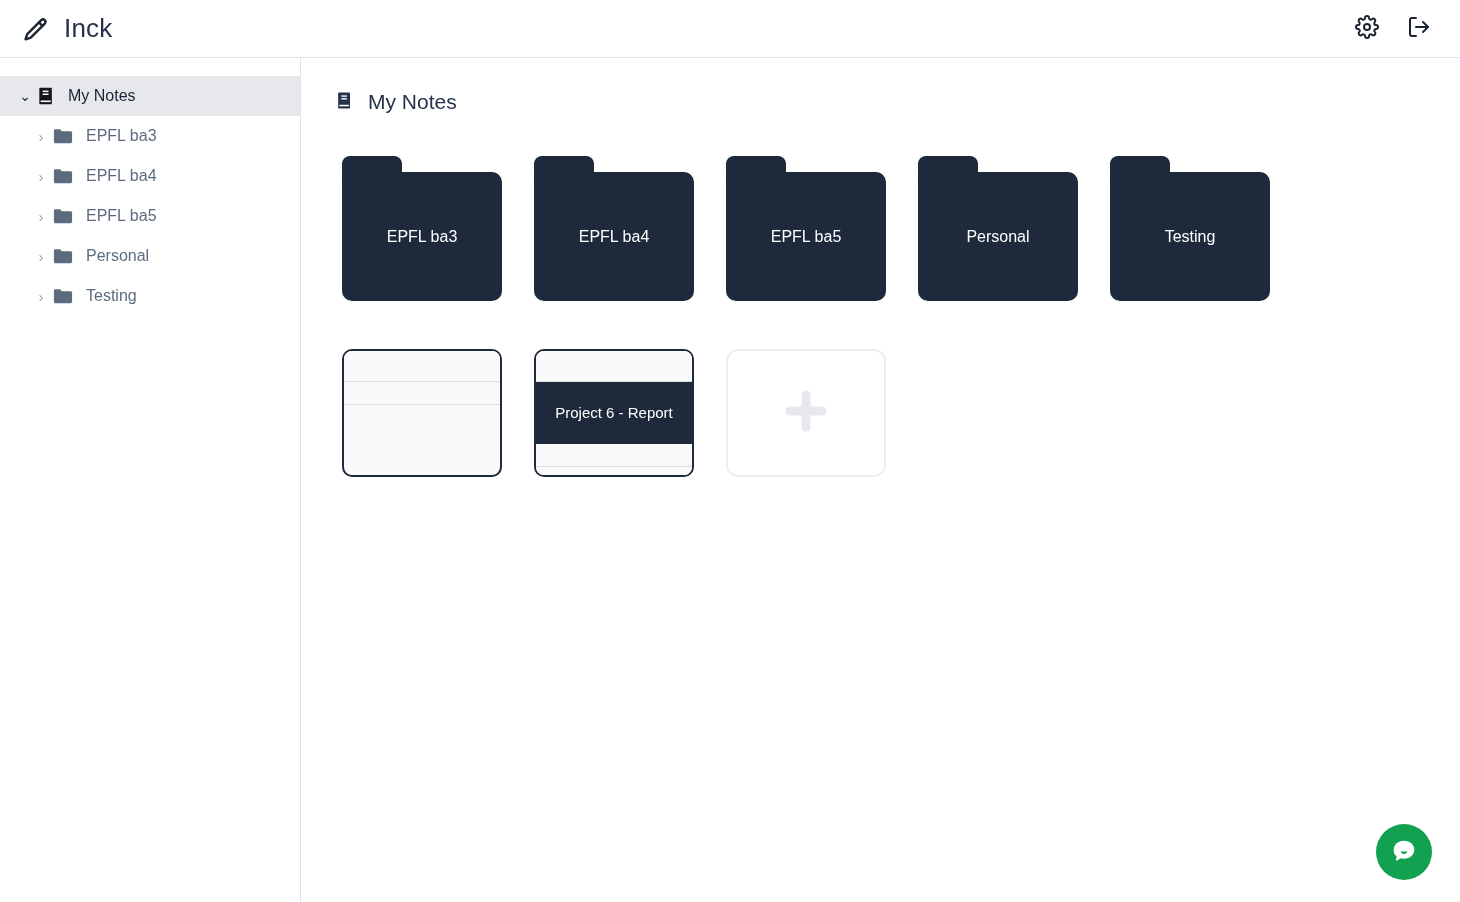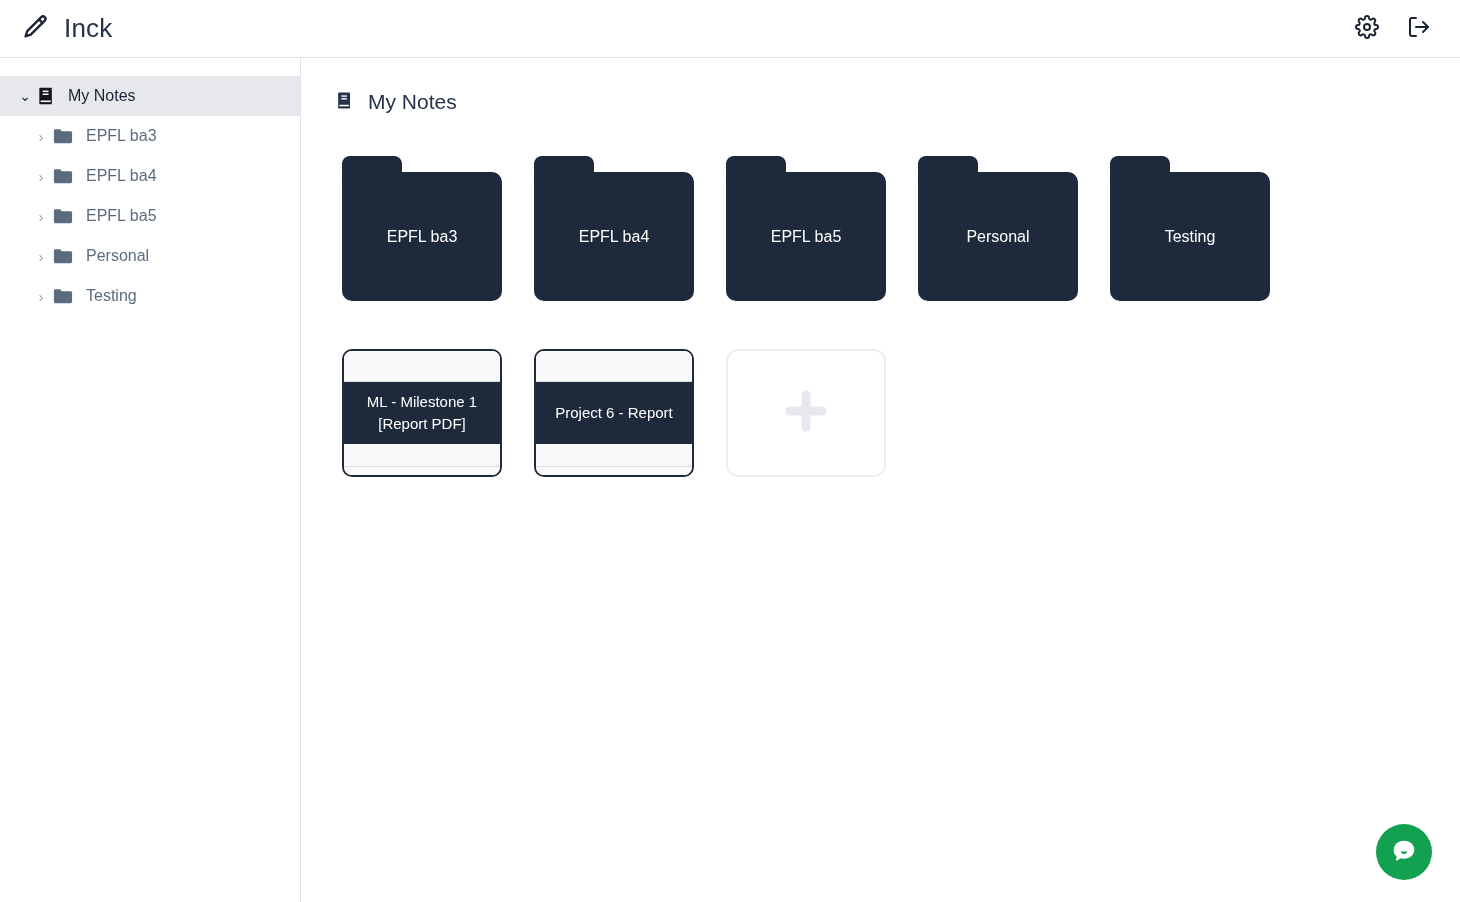--- a/index.html
+++ b/index.html
@@ -14,21 +14,21 @@
 
   
   .topbar {
     position: absolute; top: 0; left: 0;
     width: 1460px; height: 58px;
     background: #ffffff;
     border-bottom: 1px solid #dfe2e8;
     display: flex; align-items: center;
   }
   .brand {
-    display: flex; align-items: flex-start;
+    display: flex; align-items: flex-end;
     gap: 14px;
     margin-left: 22px;
   }
   .brand-icon { width: 28px; height: 28px; display: block; }
   .brand-name {
     font-size: 26px;
     color: #26324a;
     letter-spacing: 0.2px;
   }
   .topbar-actions {
@@ -352,23 +352,20 @@
         <div class="folder-tab"></div>
         <div class="folder-body">
           <span class="folder-label">Testing</span>
         </div>
       </div>
     </div>
 
     <div class="grid-row">
       <div class="note">
         <div class="note-strip-top"></div>
-        <div class="note-band">
-          <span class="note-label">ML - Milestone 1 [Report PDF]</span>
-        </div>
         <div class="note-strip-bottom"></div>
       </div>
 
       <div class="note">
         <div class="note-strip-top"></div>
         <div class="note-band">
           <span class="note-label">Project 6 - Report</span>
         </div>
         <div class="note-strip-bottom"></div>
       </div>

